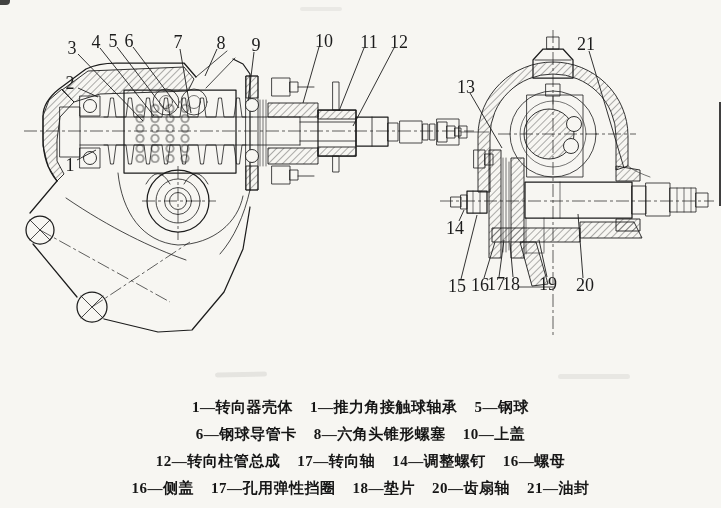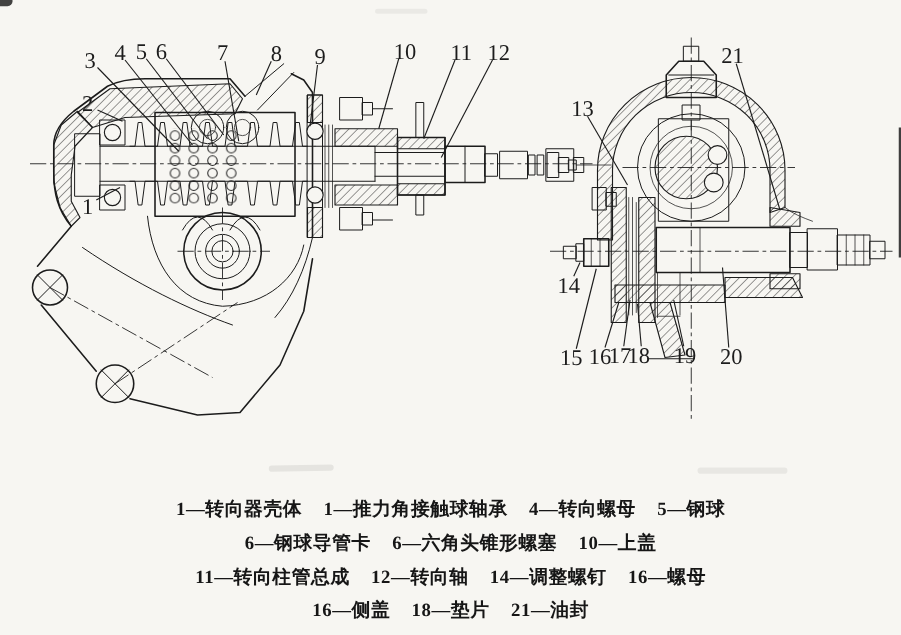--- a/index.html
+++ b/index.html
@@ -219,37 +219,38 @@
         <text x="548" y="284" class="callout-num" dominant-baseline="central">19</text>
         <line x1="583" y1="278" x2="578" y2="214" class="leader"></line>
         <text x="585" y="285" class="callout-num" dominant-baseline="central">20</text>
       </g>
   </svg>
 
   <div class="legend" id="legend">
       <div class="legend-line">
         <span class="legend-entry">1—转向器壳体</span>
         <span class="legend-entry">1—推力角接触球轴承</span>
-        <span class="legend-entry">4—转向螺母</span>
         <span class="legend-entry">5—钢球</span>
       </div>
       <div class="legend-line">
         <span class="legend-entry">6—钢球导管卡</span>
-        <span class="legend-entry">6—六角头锥形螺塞</span>
+        <span class="legend-entry">8—六角头锥形螺塞</span>
         <span class="legend-entry">10—上盖</span>
       </div>
       <div class="legend-line">
-        <span class="legend-entry">11—转向柱管总成</span>
-        <span class="legend-entry">12—转向轴</span>
+        <span class="legend-entry">12—转向柱管总成</span>
+        <span class="legend-entry">17—转向轴</span>
         <span class="legend-entry">14—调整螺钉</span>
         <span class="legend-entry">16—螺母</span>
       </div>
       <div class="legend-line">
         <span class="legend-entry">16—侧盖</span>
+        <span class="legend-entry">17—孔用弹性挡圈</span>
         <span class="legend-entry">18—垫片</span>
+        <span class="legend-entry">20—齿扇轴</span>
         <span class="legend-entry">21—油封</span>
       </div>
     </div>
 
   <div class="artifact speck"></div>
   <div class="artifact edge-strip"></div>
   <div class="artifact smudge1"></div>
   <div class="artifact smudge2"></div>
   <div class="artifact smudge3"></div>
 </div>

